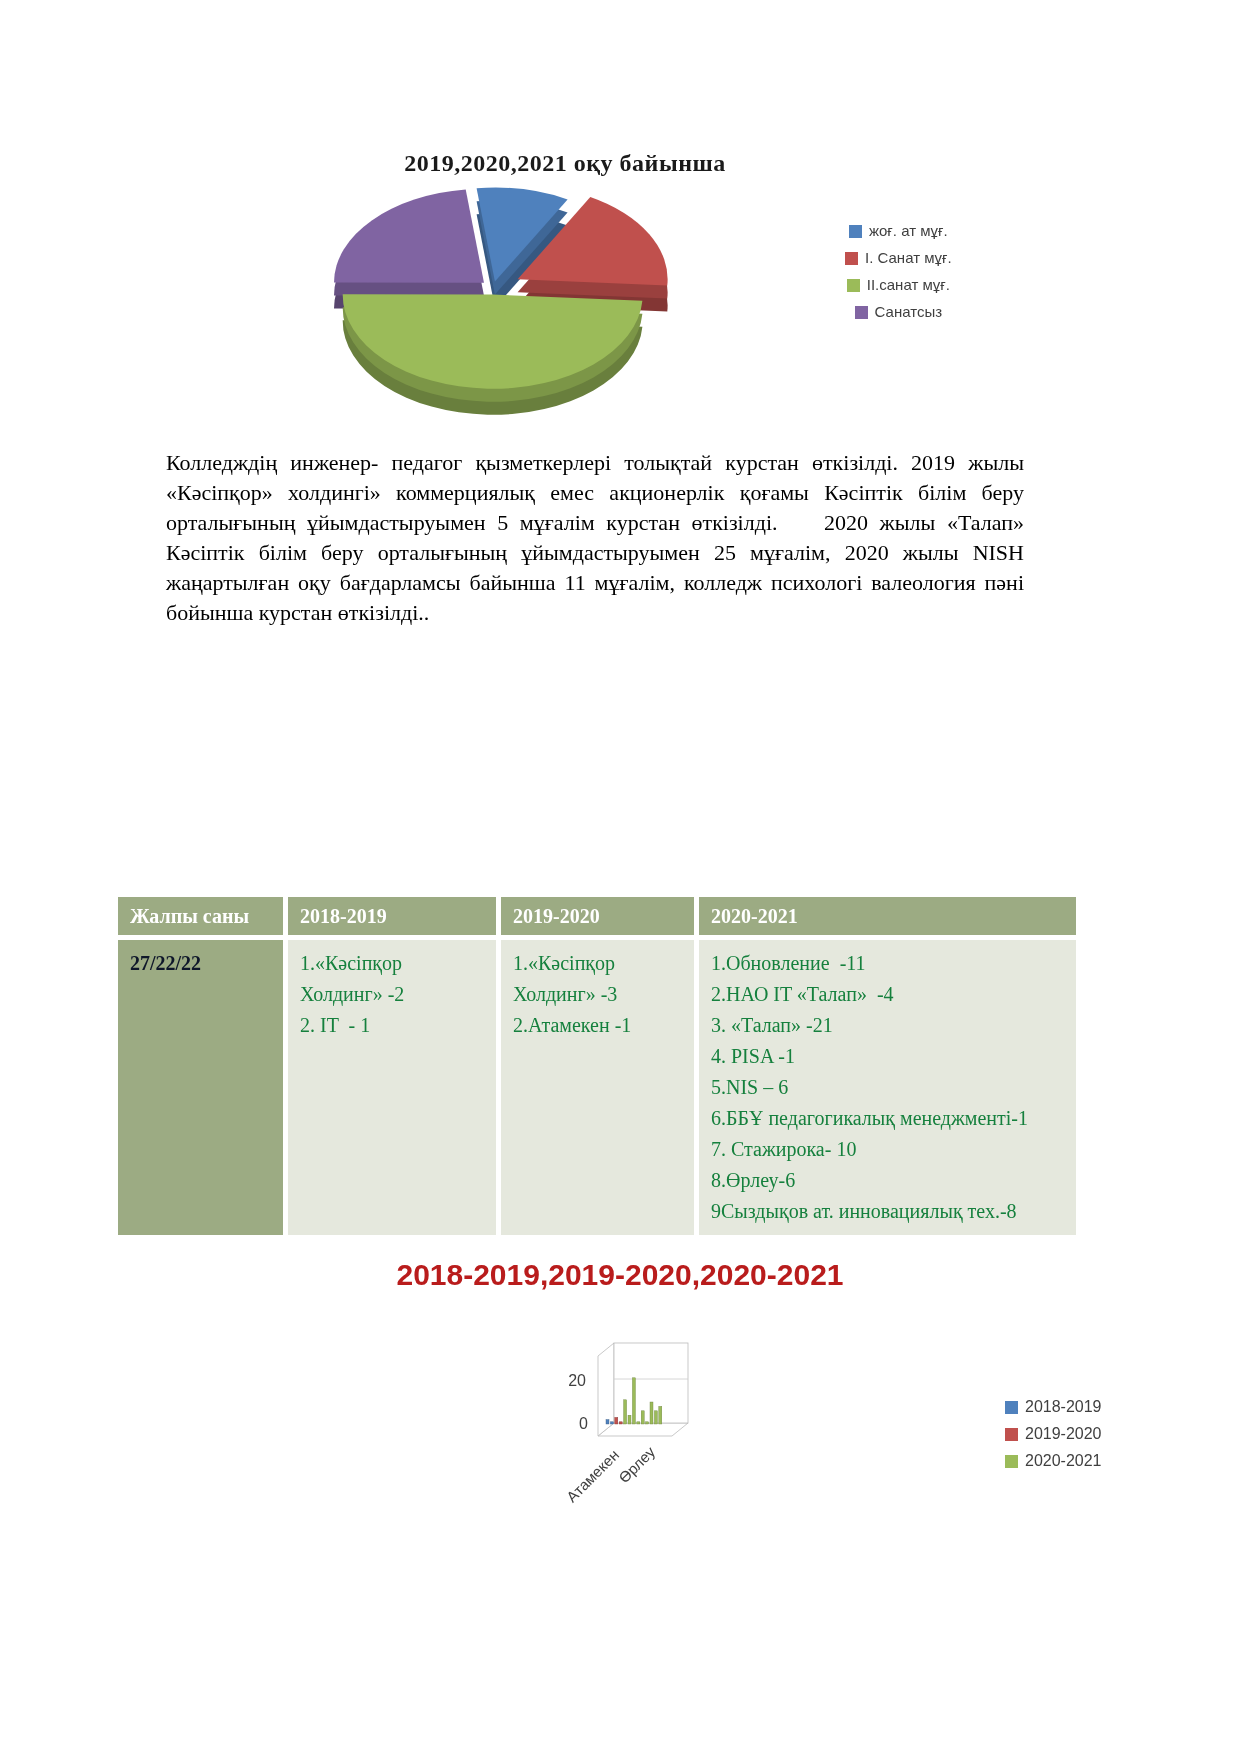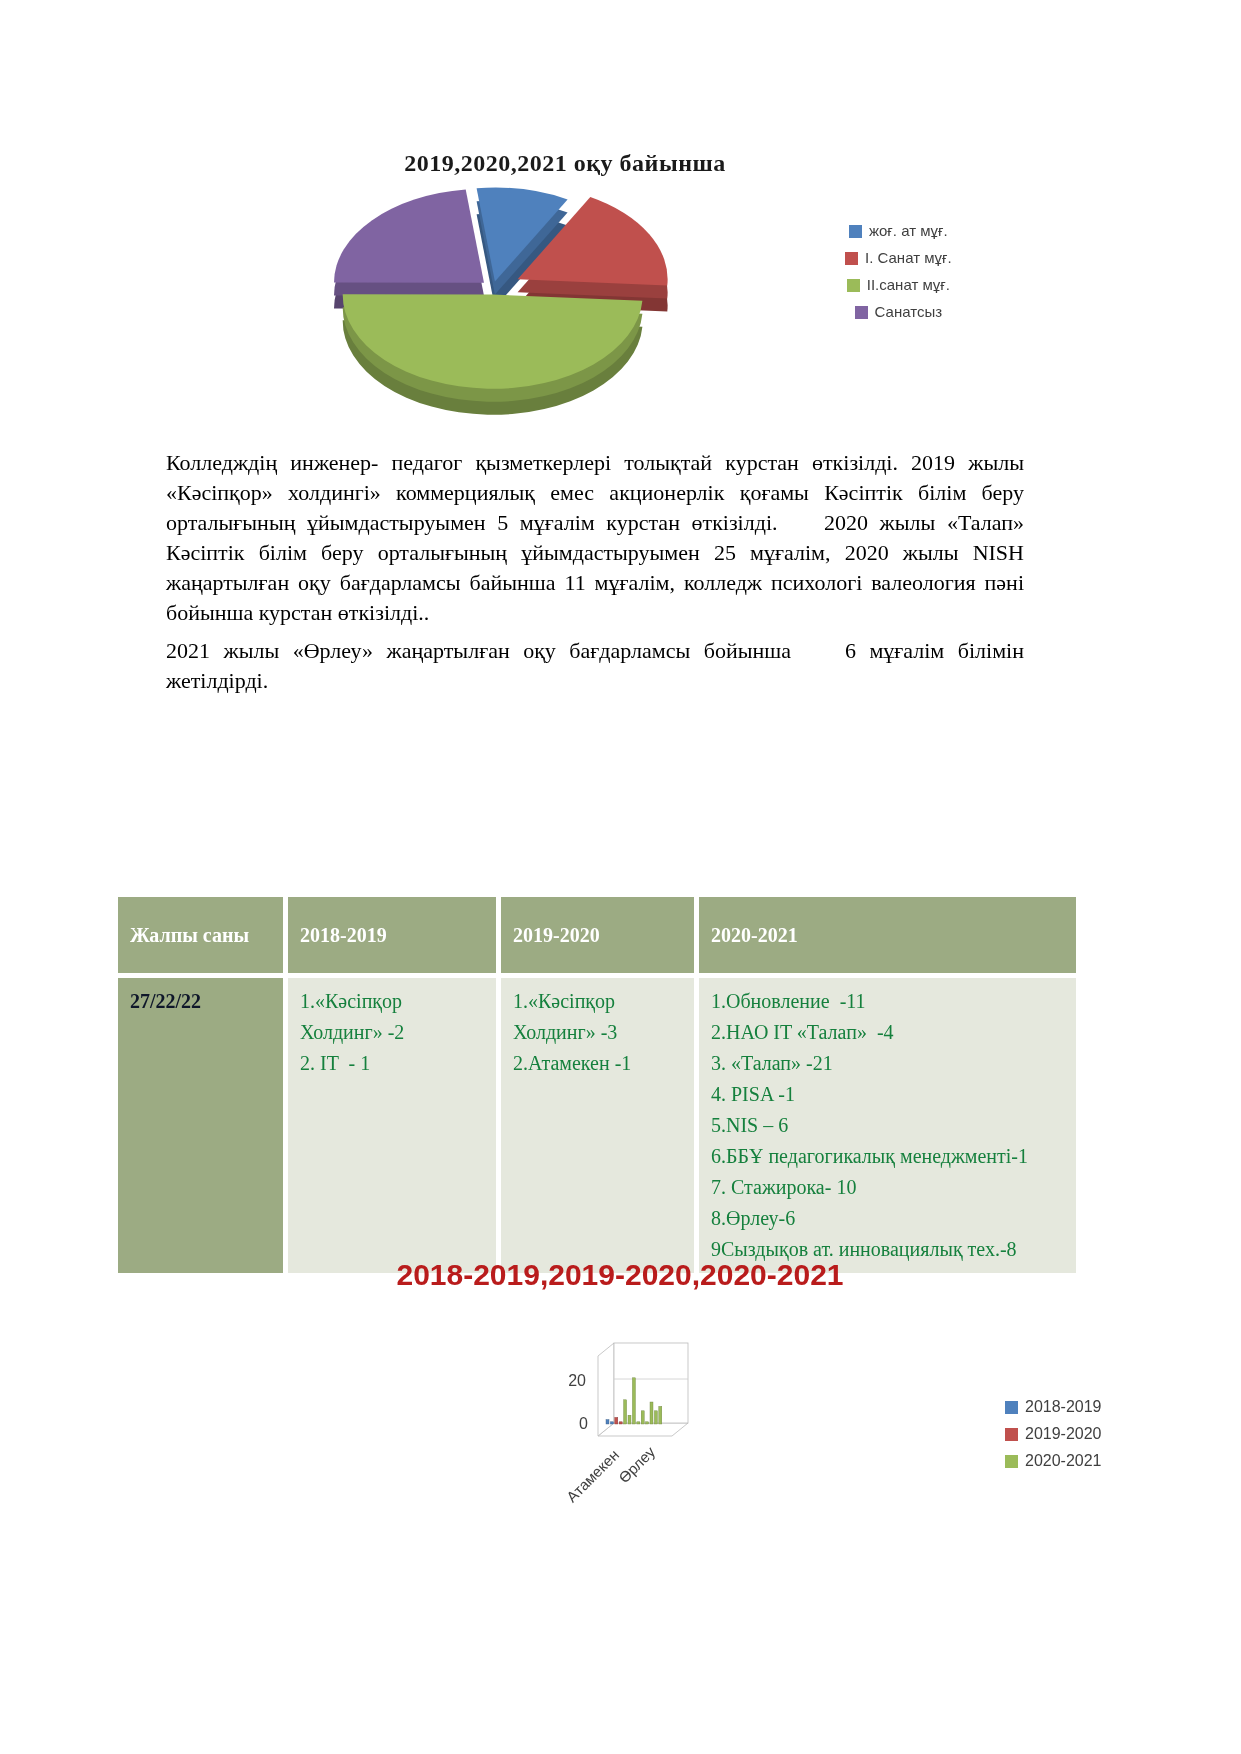--- a/index.html
+++ b/index.html
@@ -24,21 +24,21 @@
   
   #paras{left:158px;top:440px;width:874px;font-size:22px;line-height:30px;text-align:justify;}
   #paras p{margin:8px;white-space:pre-wrap;}
   
   #tbl{
     position:absolute;left:113px;top:892px;width:968px;
     border-collapse:separate;border-spacing:5px;table-layout:fixed;
   }
   #tbl th{
     background:#9cab83;color:#ffffff;font-weight:bold;font-size:20px;
-    text-align:left;padding:23px 12px;height:30px;vertical-align:middle;
+    text-align:left;padding:4px 12px;height:30px;vertical-align:middle;
   }
   #tbl td{
     background:#e5e8dd;color:#15803d;font-size:20px;vertical-align:top;
     padding:8px 12px;line-height:31px;white-space:pre-wrap;height:248px;
   }
   #tbl td.total{background:#9cab83;color:#0f172a;font-weight:bold;}
   
   #title2{
     left:300px;top:1258px;width:640px;text-align:center;
     font-family:"Liberation Sans",sans-serif;font-weight:bold;font-size:30px;color:#b91c1c;
@@ -85,21 +85,20 @@
         <span>II.санат мұғ.</span>
       </div>
       <div class="legend-item">
         <span class="sw" style="background: rgb(128, 100, 162);"></span>
         <span>Санатсыз</span>
       </div>
     </div>
 
   <div id="paras" class="abs">
     <p>Колледждің инженер- педагог қызметкерлері толықтай курстан өткізілді. 2019 жылы «Кәсіпқор» холдингі» коммерциялық емес акционерлік қоғамы Кәсіптік білім беру орталығының ұйымдастыруымен 5 мұғалім курстан өткізілді.    2020 жылы «Талап»      Кәсіптік білім беру орталығының ұйымдастыруымен 25 мұғалім, 2020 жылы NISH жаңартылған оқу бағдарламсы байынша 11 мұғалім, колледж психологі валеология пәні бойынша курстан өткізілді..</p>
-    <p>2021 жылы «Өрлеу» жаңартылған оқу бағдарламсы бойынша    6 мұғалім білімін жетілдірді.</p>
   </div>
 
   <table id="tbl">
     <colgroup>
       <col style="width:165px">
         <col style="width:208px">
         <col style="width:193px">
         <col style="width:377px">
     </colgroup>
     <thead>

